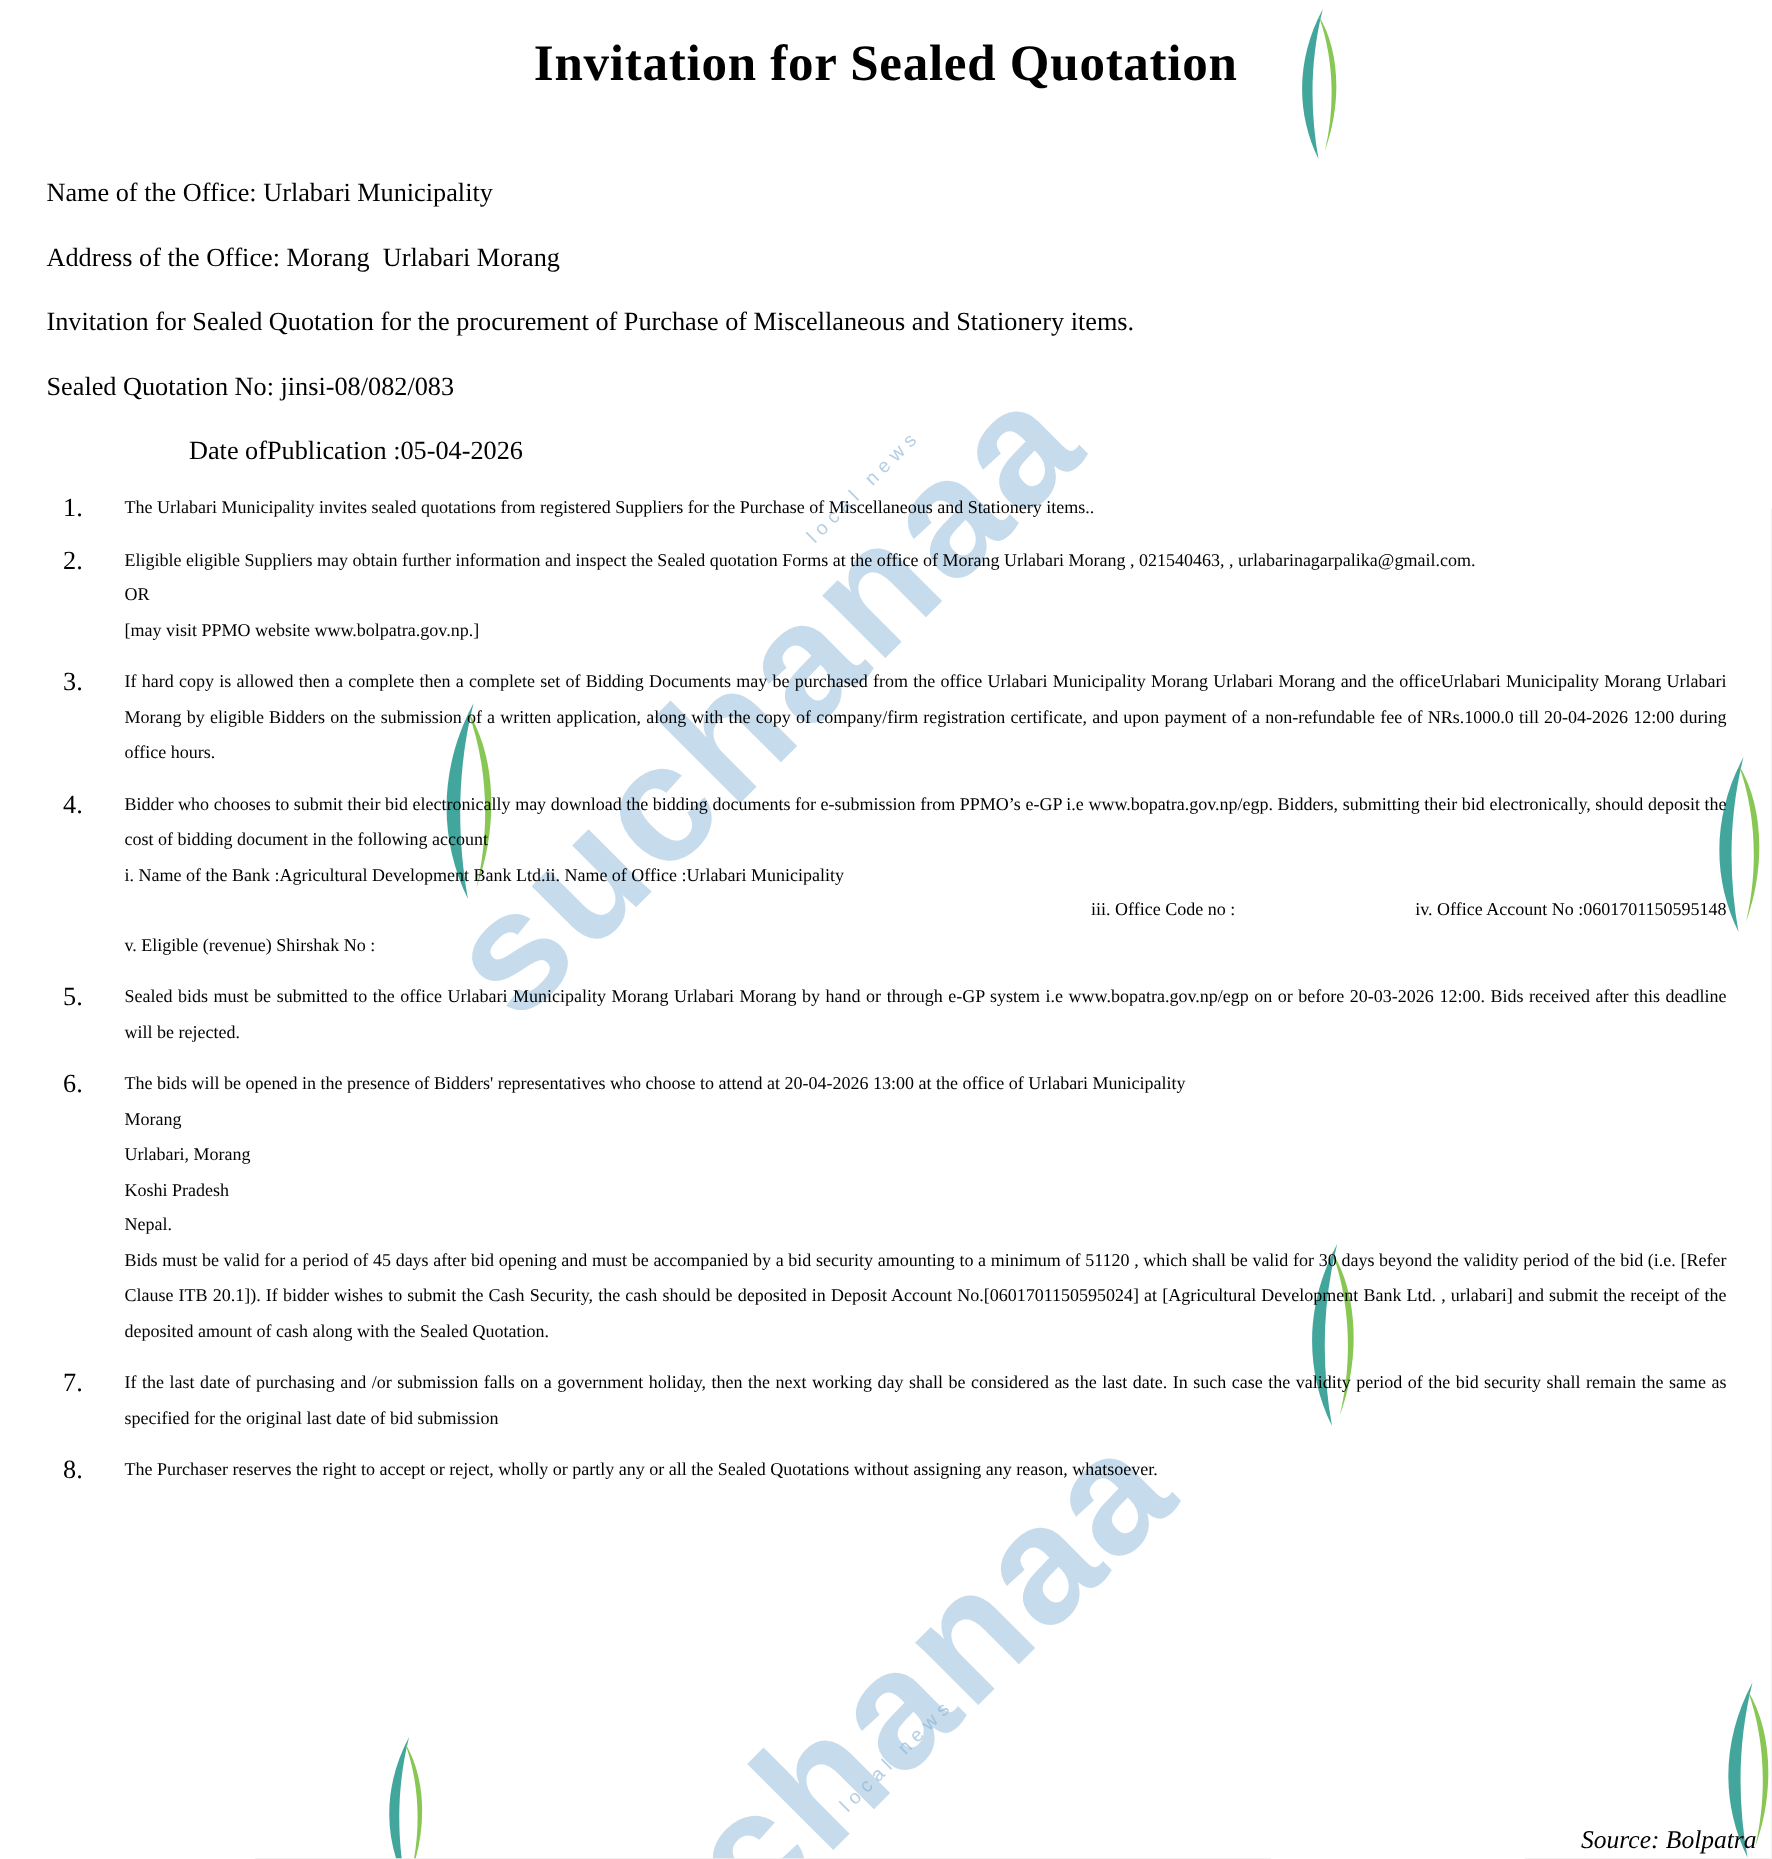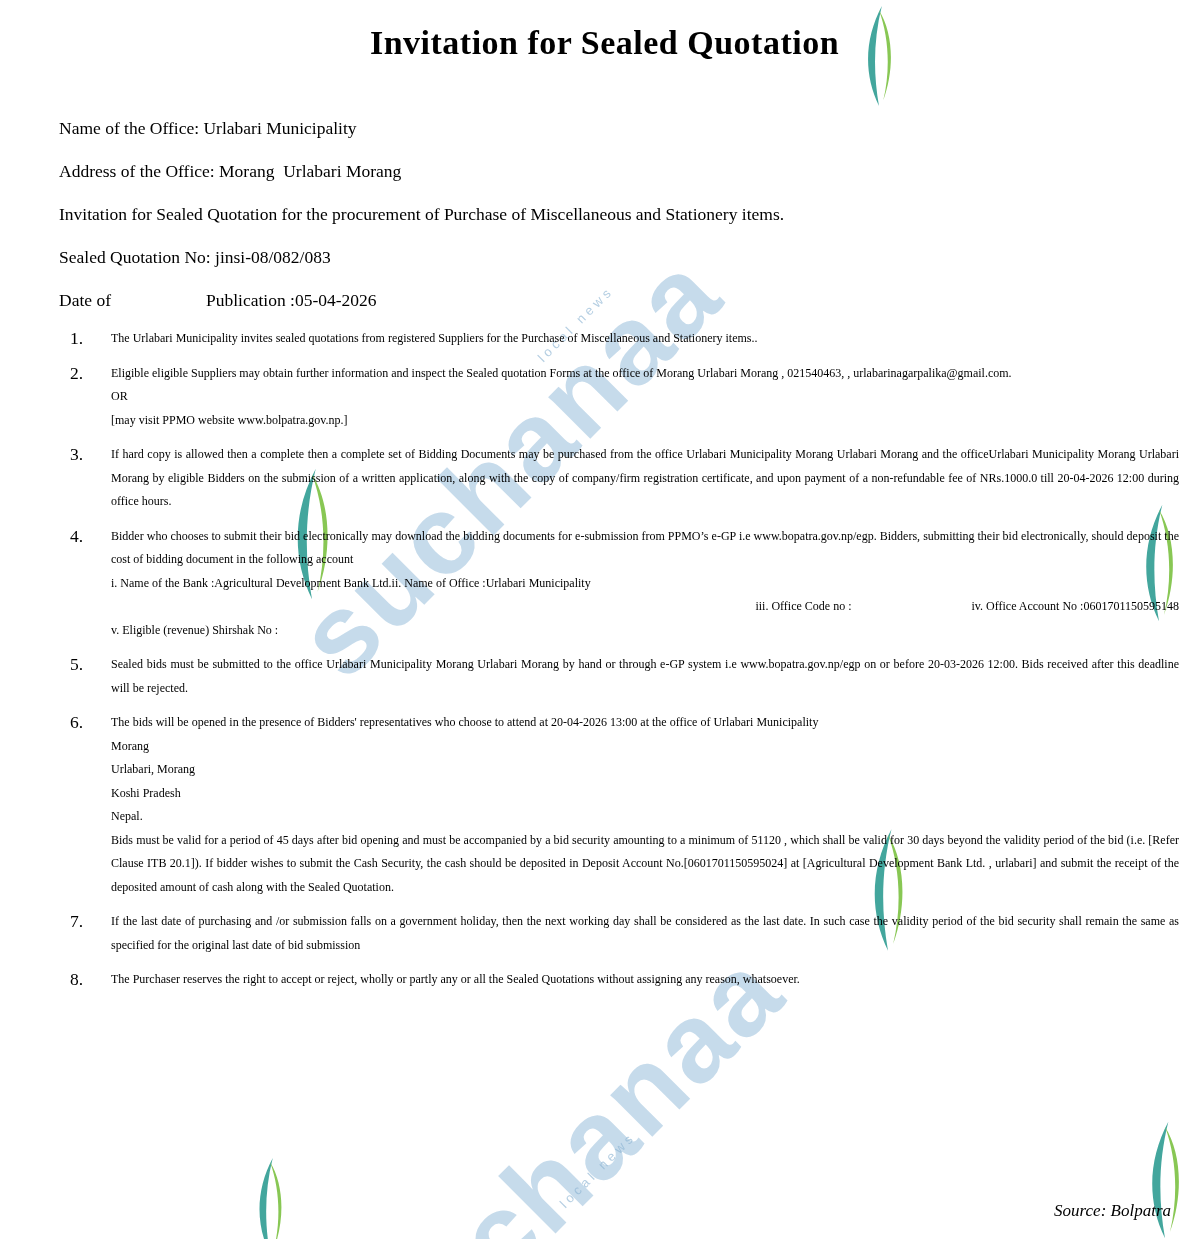--- a/index.html
+++ b/index.html
@@ -6,46 +6,46 @@
   .page {
     position: relative;
     width: 1181px;
     height: 1239px;
     margin: 0 auto;
     background: #ffffff;
     overflow: hidden;
     font-family: "Liberation Serif", serif;
     color: #000;
   }
-  .content { position: relative; z-index: 2; padding-left: 28px; }
+  .content { position: relative; z-index: 2; }
 
   .title {
     text-align: center;
     font-size: 34px;
     font-weight: bold;
     padding-top: 24px;
     letter-spacing: 0.5px;
   }
 
   .meta { margin: 56px 31px 0 31px; }
   .meta-line { font-size: 17.5px; margin-bottom: 22px; white-space: pre-wrap; }
   .date-line { font-size: 17.5px; margin-bottom: 16px; }
-  .date-label { display: inline-block; width: 147px; }
+  .date-label { display: inline-block; width: 147px; text-align: right; }
 
   .items { margin-top: 14px; }
   .item { display: flex; margin-bottom: 11px; }
   .item-number { width: 41px; margin-left: 42px; flex: none; font-size: 17.5px; line-height: 23.5px; }
   .item-body { width: 1068px; }
   .item-line { font-size: 12px; line-height: 23.5px; text-align: justify; }
   .item-line.pre { white-space: pre-wrap; text-align: right; }
 
   .source {
     position: absolute;
     right: 10px;
-    bottom: 18px;
+    bottom: 2px;
     font-size: 17px;
     font-style: italic;
     z-index: 3;
   }
   .watermark-text {
     position: absolute;
     z-index: 1;
     font-family: "Liberation Sans", sans-serif;
     font-weight: bold;
     font-size: 112px;

